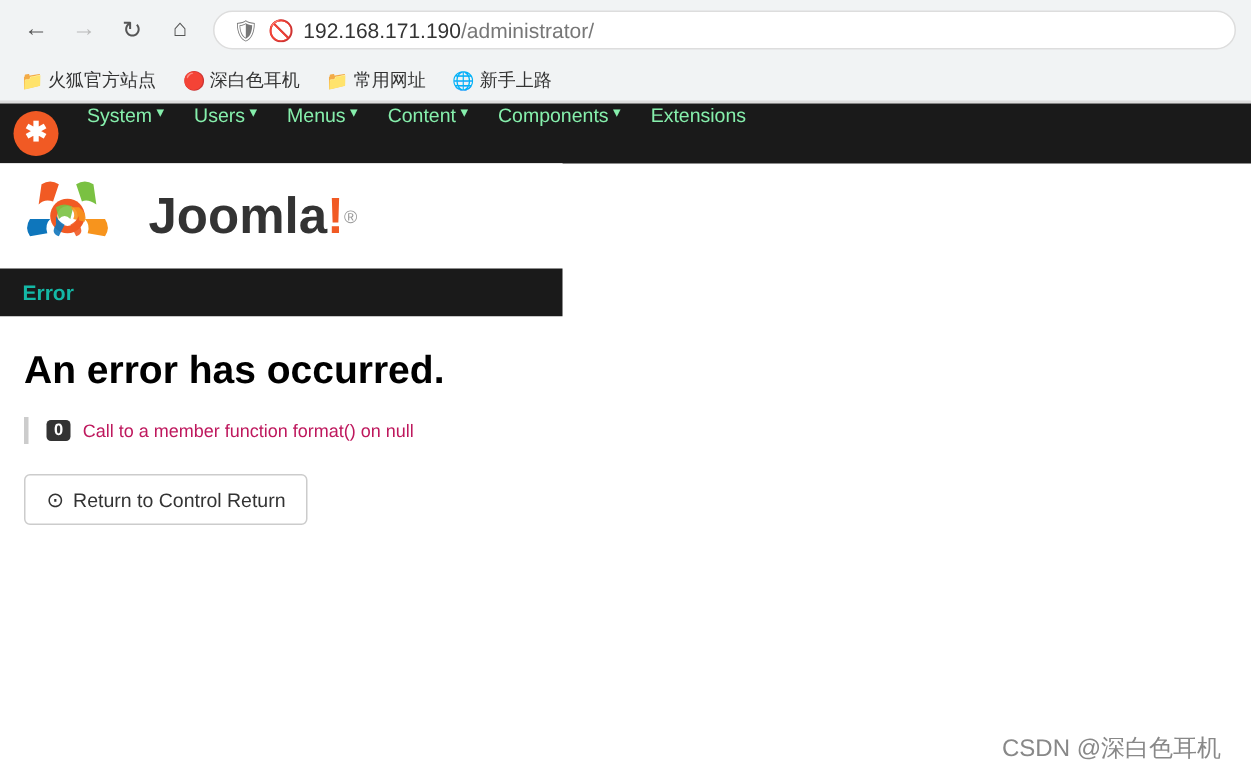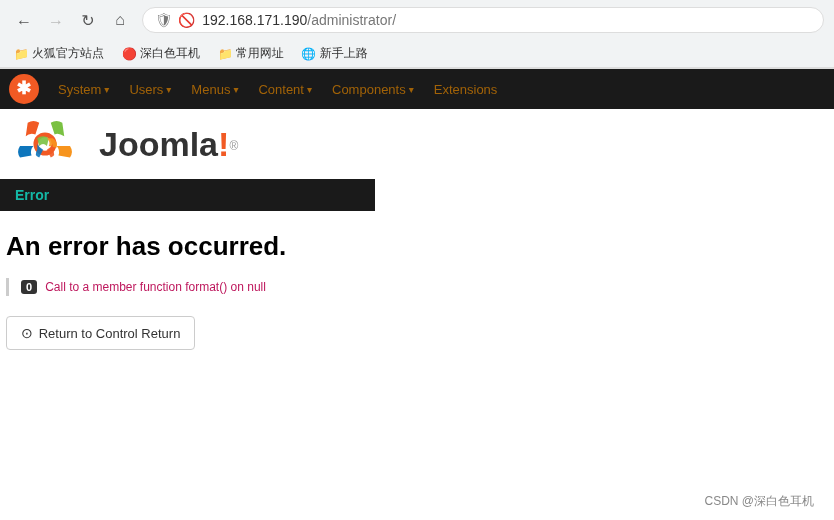--- a/index.html
+++ b/index.html
@@ -69,25 +69,25 @@
       align-items: center;
       padding: 0 8px;
       height: 40px;
     }
     .joomla-logo-nav {
       width: 32px; height: 32px;
       margin-right: 8px;
       flex-shrink: 0;
     }
     .nav-item {
-      color: #a16207;
+      color: #86efac;
       font-size: 13px;
       padding: 0 10px;
       height: 40px;
-      display: flex; align-items: center; gap: 3px;
+      display: flex; align-items: flex-start; gap: 3px;
       cursor: pointer;
     }
     .nav-item .caret { font-size: 10px; }
 
     
     .joomla-header {
       background: #fff;
       width: 375px;
     }
     .joomla-logo-area {
@@ -103,21 +103,21 @@
     .joomla-error-bar {
       background: #1a1a1a;
       color: #14b8a6;
       padding: 8px 15px;
       font-size: 14px;
       font-weight: bold;
     }
 
     
     .main-content {
-      padding: 20px 6px;
+      padding: 20px 16px;
       background: #fff;
     }
     .error-heading {
       font-size: 26px;
       font-weight: bold;
       color: #000;
       margin-bottom: 16px;
       line-height: 1.2;
     }
     .error-detail {
@@ -155,21 +155,21 @@
       color: #333;
       cursor: pointer;
     }
     .return-btn-icon { font-size: 14px; }
 
     
     .watermark {
       position: absolute;
       bottom: 10px;
       right: 20px;
-      font-size: 12px;
+      font-size: 16px;
       color: #888;
     }
   </style>
 </head>
 <body>
 
 <div class="browser-chrome">
   <div class="browser-toolbar">
     <div class="nav-buttons">
       <button class="nav-btn">←</button>

